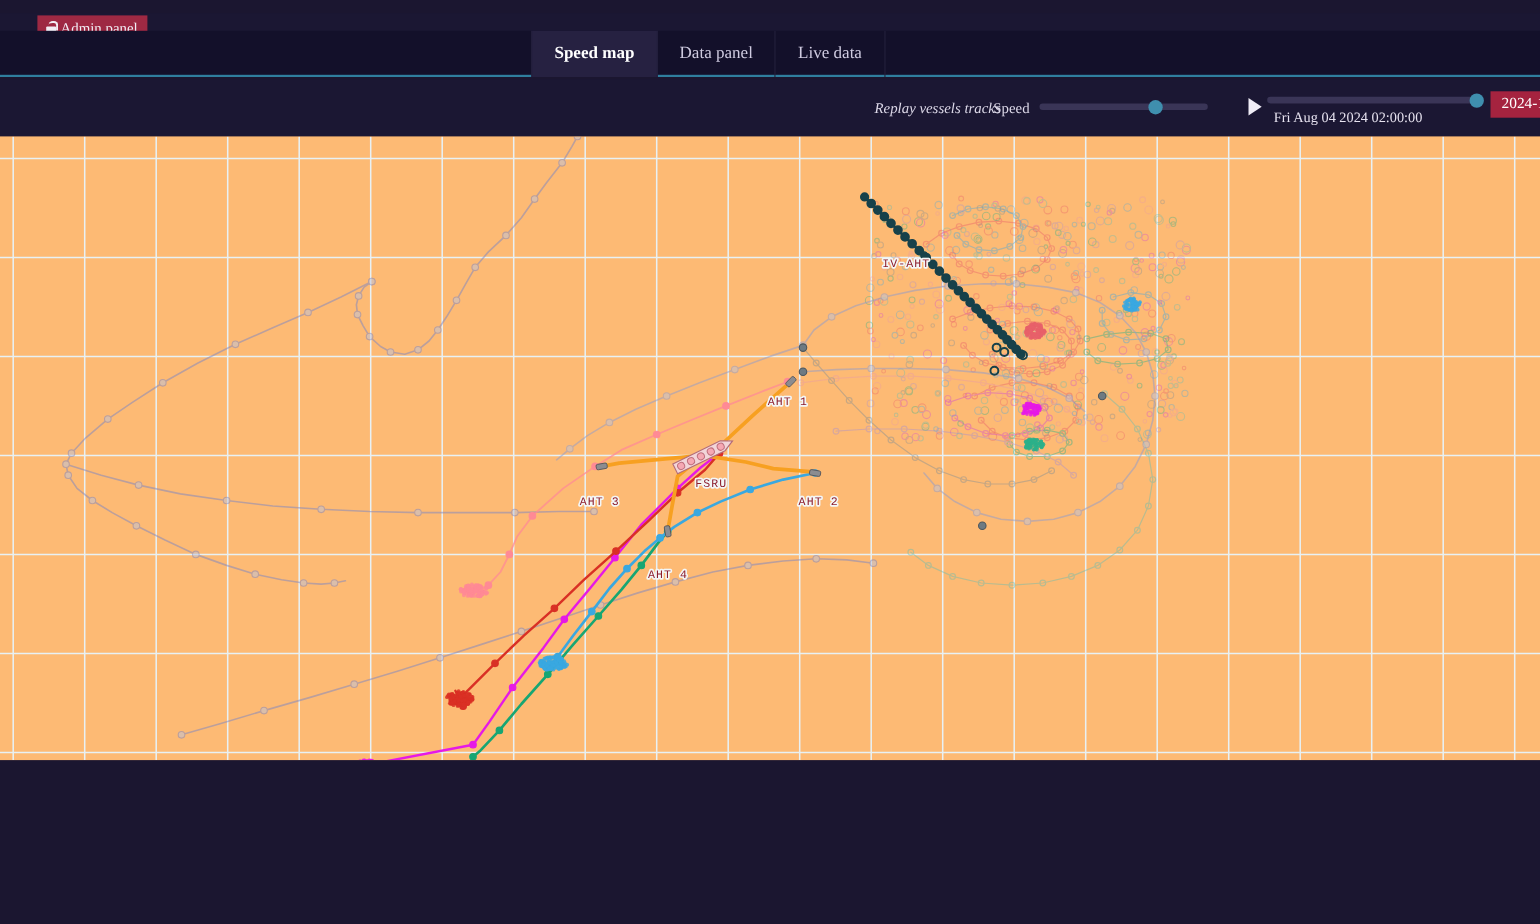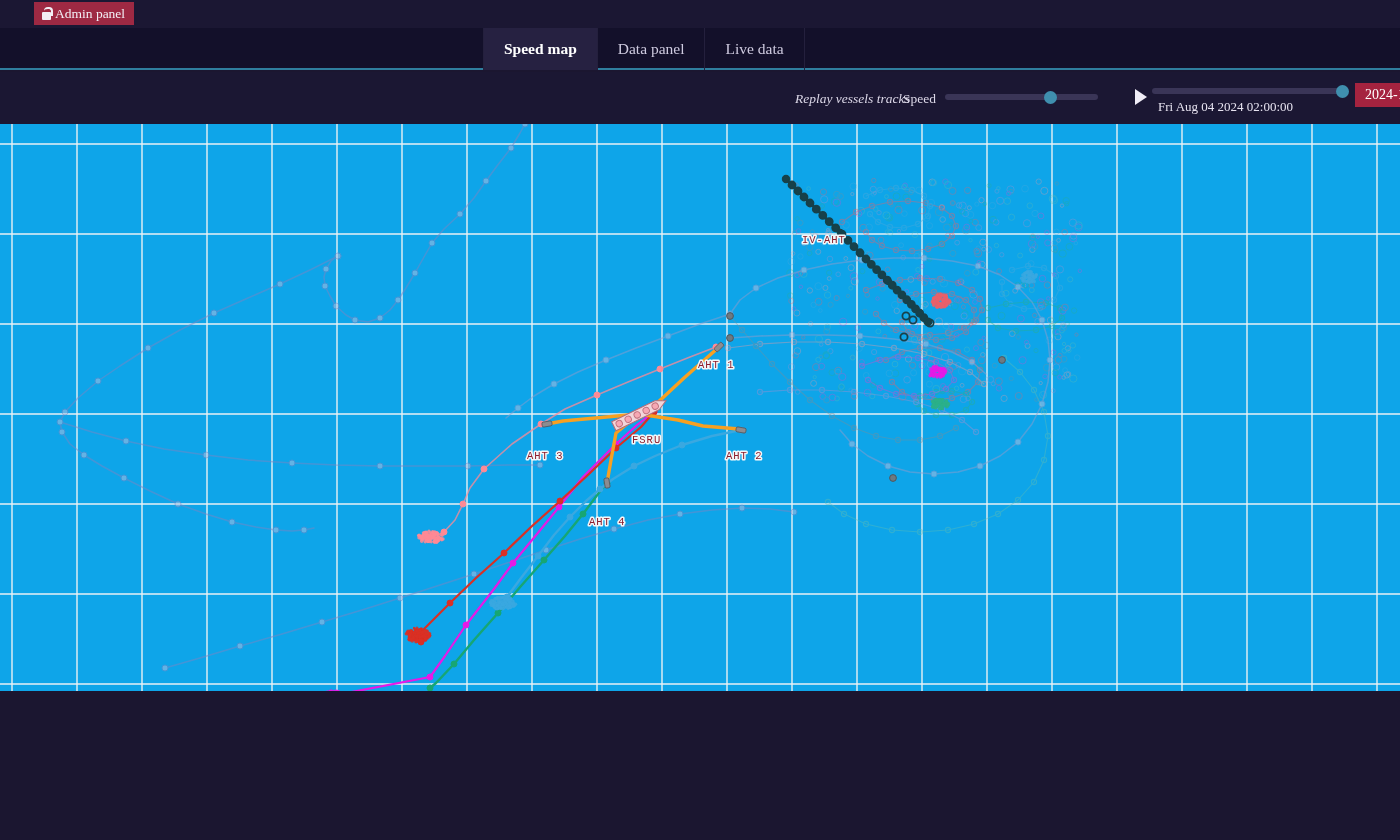--- a/index.html
+++ b/index.html
@@ -6,21 +6,21 @@
   html, body {
     width: 1400px; height: 840px;
     overflow: hidden;
     background: #1b1630;
     font-family: "Liberation Serif", serif;
   }
   #app { position: relative; width: 1400px; height: 840px; }
 
   
   .topbar {
-    position: absolute; top: 0; left: 0; width: 1400px; height: 28px;
+    position: absolute; top: 12px; left: 0; width: 1400px; height: 28px;
     background: #1b1733;
   }
   .admin-btn {
     position: absolute; left: 34px; top: 2px;
     height: 23px; padding: 0 9px 0 7px;
     background: #9e2943;
     color: #f2eef5;
     font-size: 13.5px; line-height: 23px;
     font-family: "Liberation Serif", serif;
     border: none; cursor: pointer;
@@ -99,21 +99,21 @@
     padding: 0 10px;
     background: #a5233f; color: #fff;
     font-size: 14px; white-space: nowrap;
     font-family: "Liberation Serif", serif;
   }
 
   
   .map {
     position: absolute; top: 124px; left: 0;
     width: 1400px; height: 567px;
-    background: #0ea5e9;
+    background: #fdba74;
     overflow: hidden;
   }
   .map svg { display: block; }
   .maplabel {
     font-family: "Liberation Mono", monospace;
     font-size: 10.5px;
     fill: #8d1d2c;
     paint-order: stroke;
     stroke: #f3f7f8;
     stroke-width: 3px;

